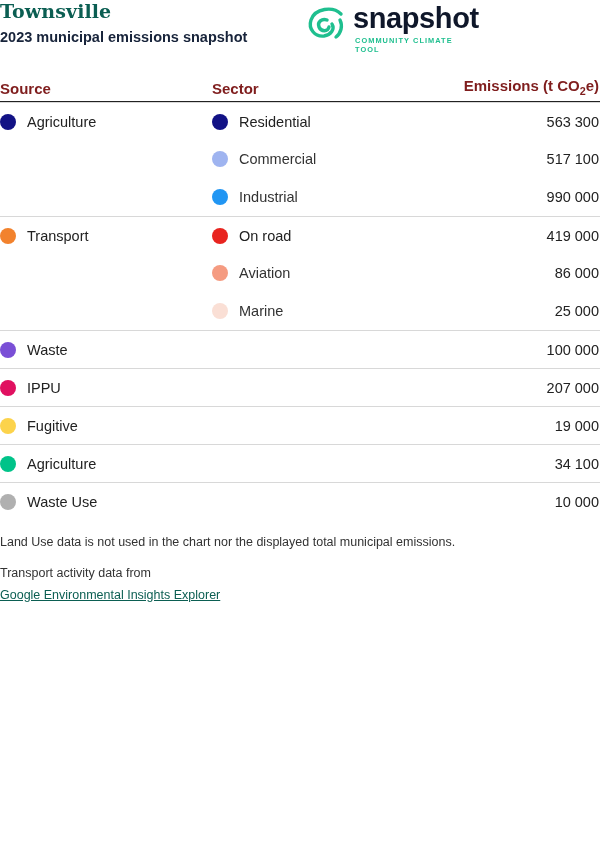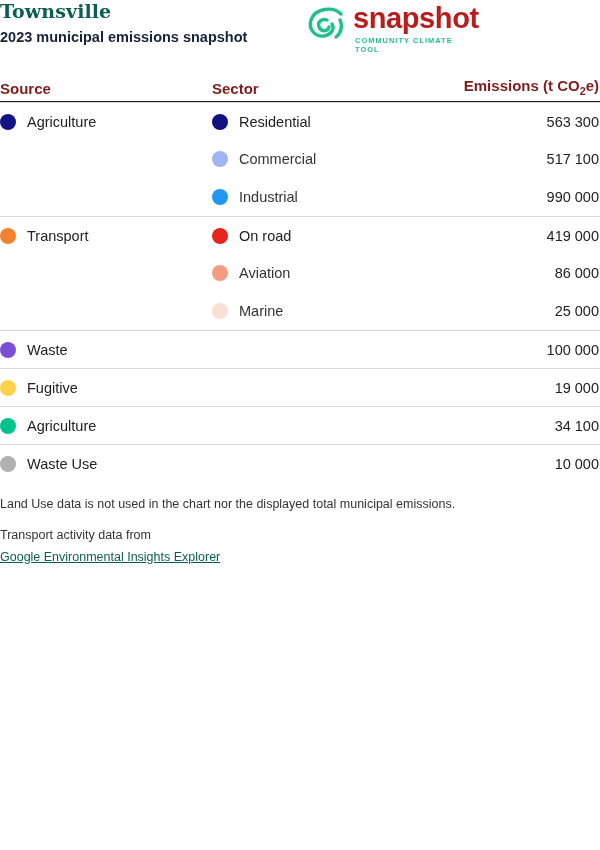--- a/index.html
+++ b/index.html
@@ -60,21 +60,21 @@
     top: 2px;
     width: 42px;
     height: 42px;
   }
   .logo-word {
     position: absolute;
     left: 48px;
     top: 0px;
     font-size: 29px;
     font-weight: bold;
-    color: #b91c1c;
+    color: #0f172a;
     letter-spacing: -0.4px;
   }
   .logo-tag {
     position: absolute;
     left: 50px;
     top: 34px;
     font-size: 7.4px;
     font-weight: bold;
     color: #1fbf8f;
     letter-spacing: 1.05px;
@@ -251,20 +251,28 @@
 
     <div class="row">
       <div class="col-source">
         <span class="dot" style="background: rgb(122, 79, 214);"></span>
         <span class="label">Waste</span>
       </div>
       <div class="col-sector"></div>
       <div class="col-emissions value">100 000</div>
     </div>
 
+    <div class="row">
+      <div class="col-source">
+        <span class="dot" style="background: rgb(224, 16, 96);"></span>
+        <span class="label">IPPU</span>
+      </div>
+      <div class="col-sector"></div>
+      <div class="col-emissions value">207 000</div>
+    </div>
 
     <div class="row">
       <div class="col-source">
         <span class="dot" style="background: rgb(252, 211, 75);"></span>
         <span class="label">Fugitive</span>
       </div>
       <div class="col-sector"></div>
       <div class="col-emissions value">19 000</div>
     </div>
 

